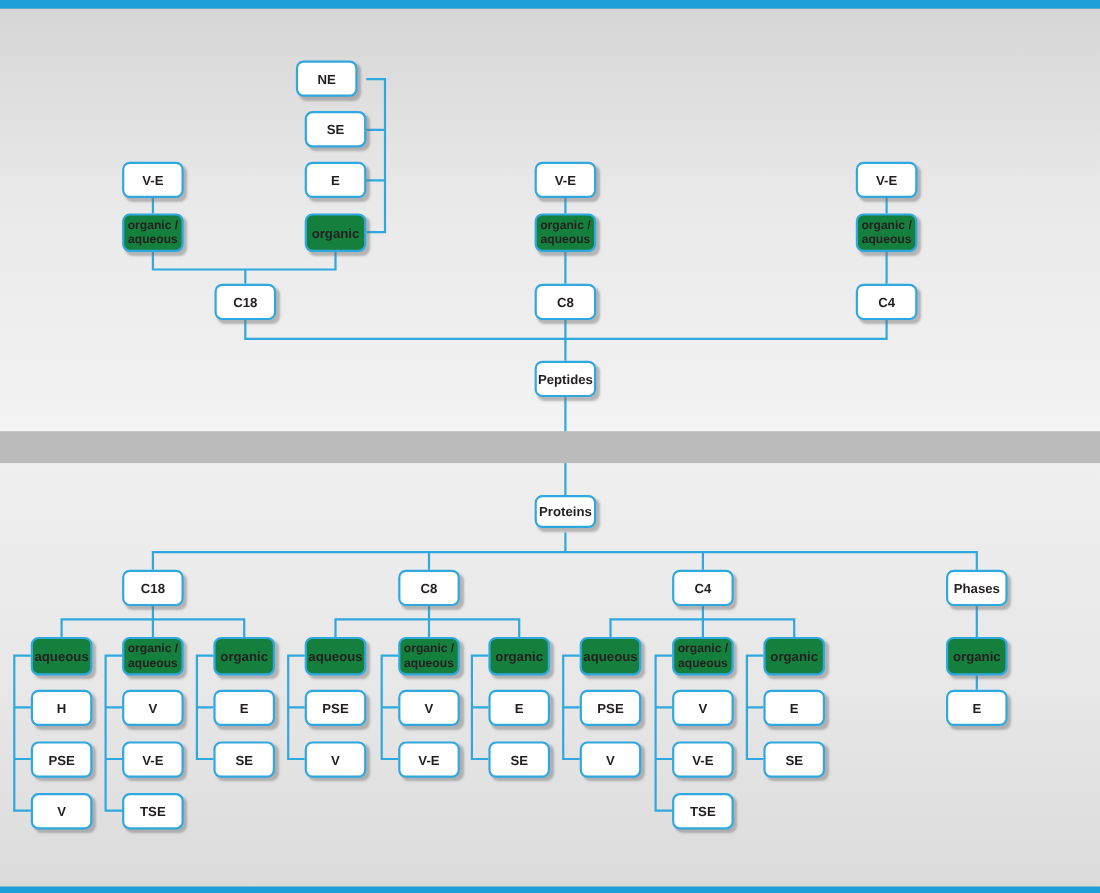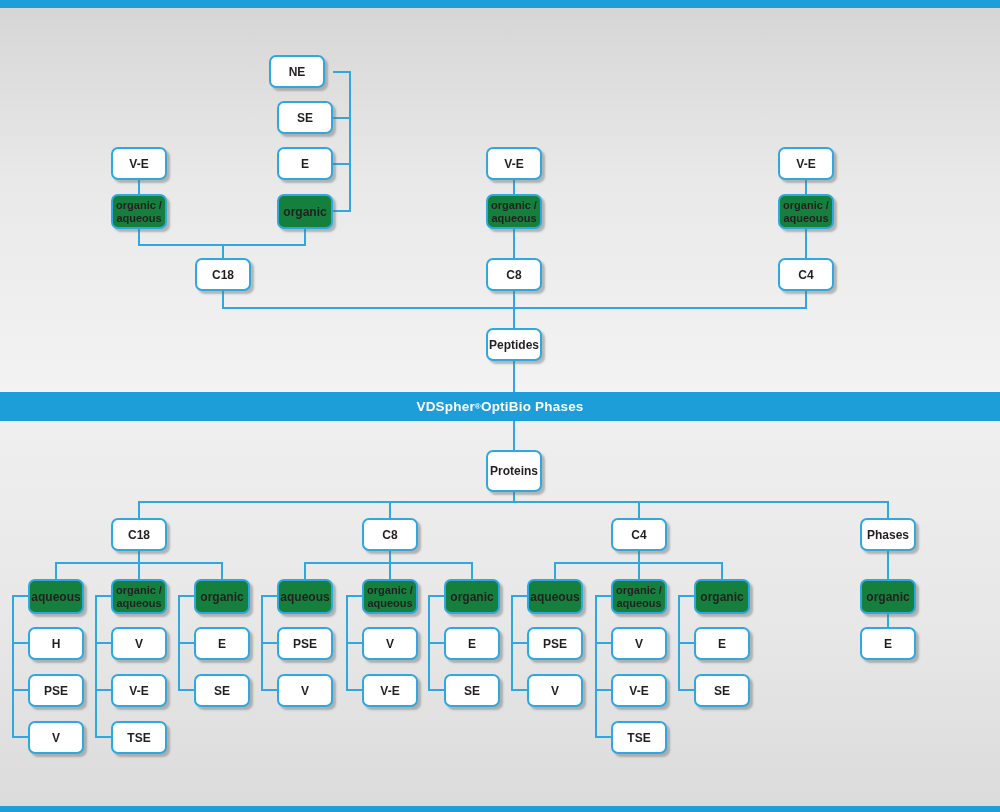--- a/index.html
+++ b/index.html
@@ -17,21 +17,21 @@
           letter-spacing:.2px;}
   .banner sup{font-size:8px;line-height:0;vertical-align:super;}
   svg.wires{position:absolute;left:0;top:0;}
   svg.wires path{stroke:#2fa8e0;stroke-width:2;fill:none;}
   .n{position:absolute;width:56px;height:33px;background:#fff;border:2px solid #2fa8e0;border-radius:7px;
      box-sizing:border-box;display:flex;align-items:center;justify-content:center;text-align:center;
      font-weight:bold;font-size:12px;color:#231f20;
      box-shadow:3px 3px 2px rgba(110,110,110,.45);}
   .n.cat{background:#15803d;height:35px;}
   .n.two{font-size:11px;line-height:1.15;white-space:pre-line;}
-  .n.h34{height:42px;}
+  .n.h34{height:30px;}
 </style>
 </head>
 <body>
 
 <div id="stage">
   <div class="strip top"></div>
   <div class="bg-upper"></div>
   <div class="bg-lower"></div>
   <div class="strip bottom"></div>
 
@@ -76,25 +76,20 @@
 aqueous</div>
   <div class="n" style="left:486px;top:258px">C8</div>
 
   <div class="n" style="left:778px;top:147px">V-E</div>
   <div class="n cat two" style="left:778px;top:194px">organic /
 aqueous</div>
   <div class="n" style="left:778px;top:258px">C4</div>
 
   <div class="n" style="left:486px;top:328px">Peptides</div>
 
-  <div class="banner">
-    <span>VDSpher</span>
-      <sup>®</sup>
-      <span> OptiBio Phases</span>
-  </div>
 
   <div class="n h34" style="left:486px;top:450px">Proteins</div>
 
   <div class="n" style="left:111px;top:518px">C18</div>
   <div class="n" style="left:362px;top:518px">C8</div>
   <div class="n" style="left:611px;top:518px">C4</div>
   <div class="n" style="left:860px;top:518px">Phases</div>
 
   <div class="n cat" style="left:28px;top:579px">aqueous</div>
   <div class="n cat two" style="left:111px;top:579px">organic /

